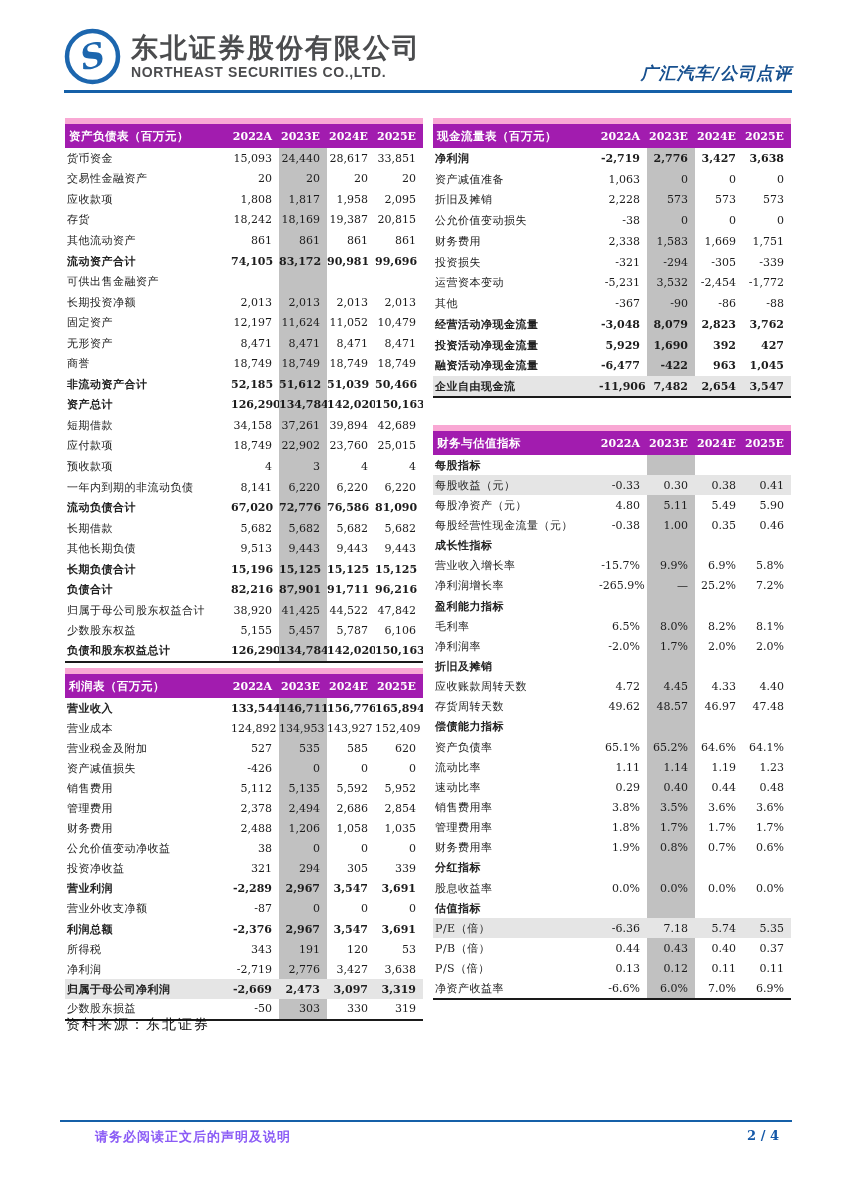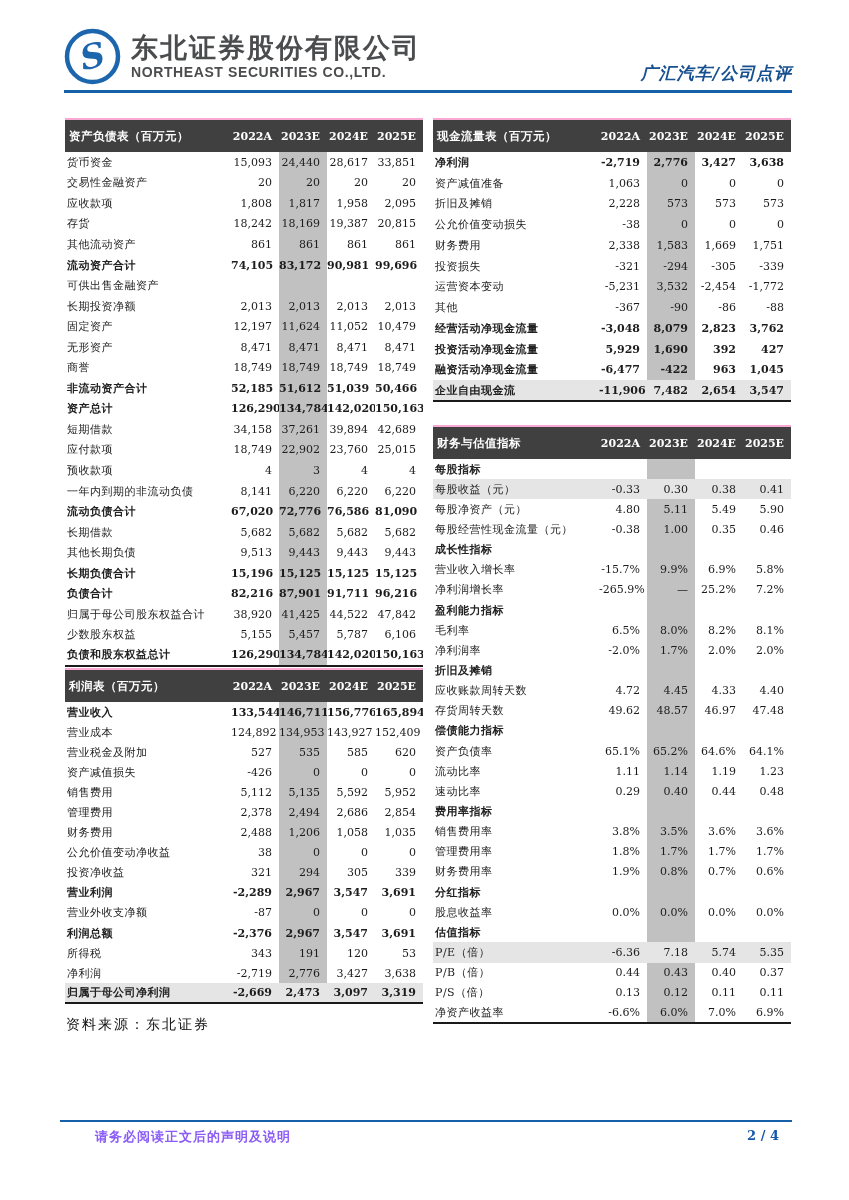--- a/index.html
+++ b/index.html
@@ -18,21 +18,21 @@
               font-style:italic;color:#17508F;letter-spacing:1px;}
   .header-rule{position:absolute;left:64px;top:90px;width:728px;height:3px;background:#1560A8;}
   .page-title{position:absolute;left:65px;top:96px;margin:0;font-size:14.5px;
               font-weight:bold;color:#101010;letter-spacing:1px;}
 
   
   table.fin{border-collapse:collapse;table-layout:fixed;width:358px;position:absolute;
             border-bottom:2px solid #1a1a1a;}
   table.fin col.c-label{width:166px;}
   table.fin col.c-num{width:48px;}
-  table.fin thead tr{background:#404040;height:33px;border-top:2px solid #f9a8d4;}
+  table.fin thead tr{background:#a21caf;height:27px;border-top:6px solid #f9a8d4;}
   table.fin th{color:#ffffff;font-size:11px;font-weight:bold;padding:0;}
   table.fin th.label{text-align:left;padding-left:4px;font-size:11.5px;letter-spacing:0.5px;}
   table.fin th.year{text-align:right;padding-right:7px;}
   table.fin td{padding:0;font-size:11px;white-space:nowrap;overflow:hidden;}
   table.fin td.label{text-align:left;padding-left:2px;letter-spacing:0.5px;color:#222;}
   table.fin td.num{text-align:right;padding-right:7px;font-variant-numeric:tabular-nums;}
   table.fin td.c23{background:#C1C1C1;}
   table.fin tr.bold td{font-weight:bold;}
   table.fin tr.hl td{background:#e5e5e5;}
 
@@ -498,27 +498,20 @@
           <td class="num">1.19</td>
           <td class="num">1.23</td>
         </tr>
         <tr>
           <td class="label">速动比率</td>
           <td class="num">0.29</td>
           <td class="num c23">0.40</td>
           <td class="num">0.44</td>
           <td class="num">0.48</td>
         </tr>
-        <tr class="bold">
-          <td class="label">费用率指标</td>
-          <td class="num"></td>
-          <td class="num c23"></td>
-          <td class="num"></td>
-          <td class="num"></td>
-        </tr>
         <tr>
           <td class="label">销售费用率</td>
           <td class="num">3.8%</td>
           <td class="num c23">3.5%</td>
           <td class="num">3.6%</td>
           <td class="num">3.6%</td>
         </tr>
         <tr>
           <td class="label">管理费用率</td>
           <td class="num">1.8%</td>
@@ -701,20 +694,27 @@
           <td class="num">3,427</td>
           <td class="num">3,638</td>
         </tr>
         <tr class="bold hl">
           <td class="label">归属于母公司净利润</td>
           <td class="num">-2,669</td>
           <td class="num c23">2,473</td>
           <td class="num">3,097</td>
           <td class="num">3,319</td>
         </tr>
+        <tr>
+          <td class="label">少数股东损益</td>
+          <td class="num">-50</td>
+          <td class="num c23">303</td>
+          <td class="num">330</td>
+          <td class="num">319</td>
+        </tr>
       </tbody>
   </table>
 
   <div class="source">资料来源：东北证券</div>
 
   <div class="footer-rule"></div>
   <div class="footer-text">请务必阅读正文后的声明及说明</div>
   <div class="footer-page">2 / 4</div>
 
 </div>

